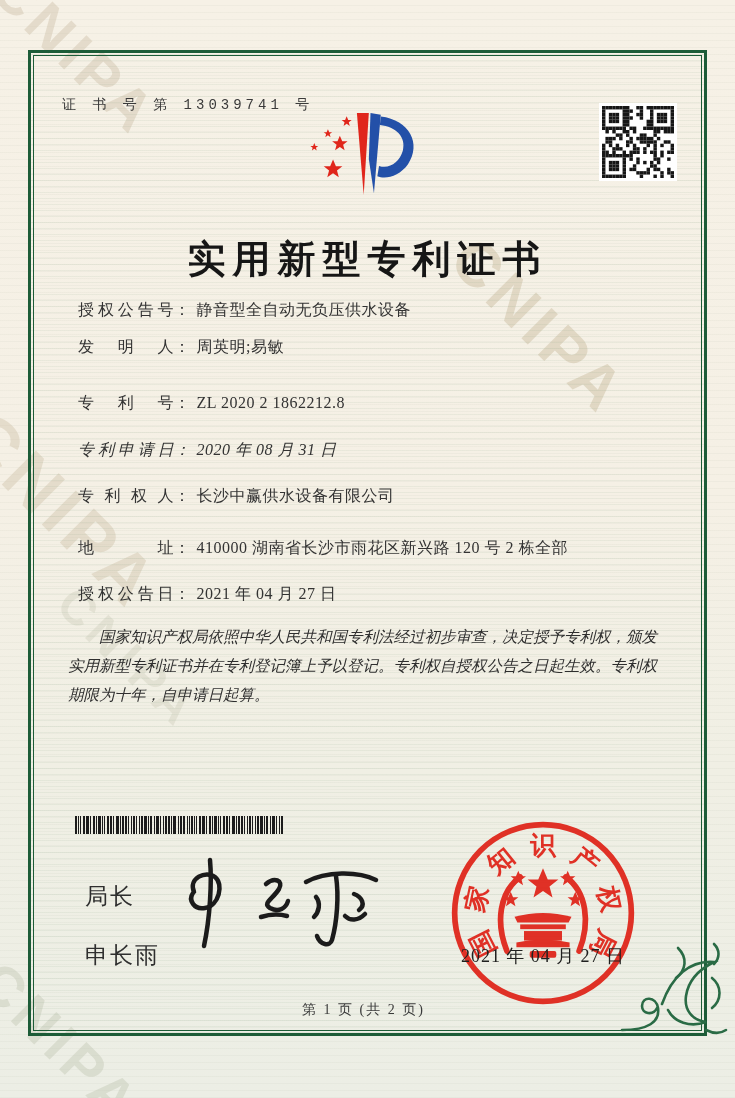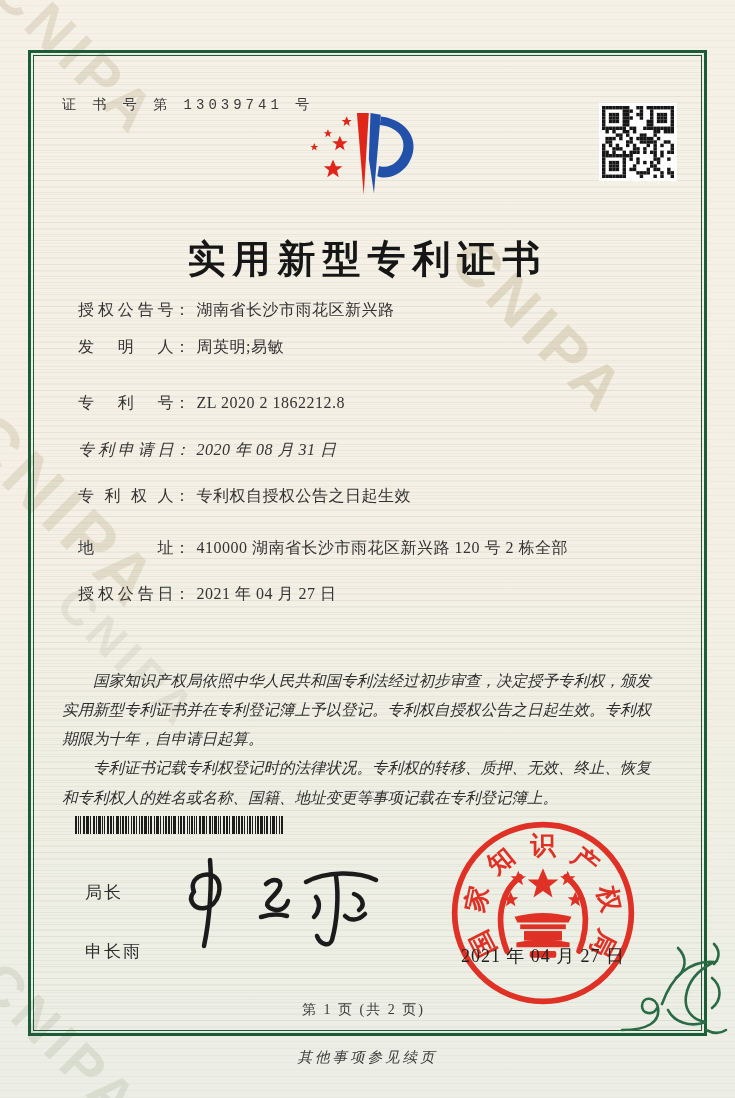--- a/index.html
+++ b/index.html
@@ -20,26 +20,26 @@
   .cert-no{position:absolute;left:62px;top:96px;font-size:14px;letter-spacing:4px;color:#3a3a3a;font-family:Liberation Mono, monospace;}
   .qr-box{position:absolute;left:599px;top:103px;width:78px;height:78px;background:#fff;padding:3px;box-sizing:border-box;}
   .logo{position:absolute;left:302px;top:108px;width:120px;height:92px;}
   .title{position:absolute;left:0;right:0;top:204px;text-align:center;
       font-size:38px;font-weight:700;letter-spacing:7px;color:#161616;margin-top:30px;}
   .fields{position:absolute;left:78px;top:0;width:580px;font-size:16px;color:#333;}
   .f-row{position:absolute;left:0;white-space:nowrap;letter-spacing:0.5px;}
   .f-label{display:inline-block;width:96px;text-align:justify;text-align-last:justify;vertical-align:bottom;}
   .f-colon{margin-right:6px;}
   .f-group2{position:absolute;left:320px;top:0;white-space:nowrap;}
-  .paras{position:absolute;left:62px;top:622px;width:601px;font-size:15.5px;line-height:1.88;
-      color:#2e2e2e;font-style:italic;margin-top:44px;}
+  .paras{position:absolute;left:68px;top:622px;width:601px;font-size:15.5px;line-height:1.88;
+      color:#2e2e2e;font-style:italic;}
   .paras p{margin:0;text-indent:2em;}
   .barcode{position:absolute;left:75px;top:816px;width:212px;height:18px;}
   .signer{position:absolute;left:85px;font-family:Liberation Sans, sans-serif;
-      font-size:17px;color:#2f2f2f;letter-spacing:2px;}
+      font-size:23px;color:#2f2f2f;letter-spacing:2px;}
   .signature{position:absolute;left:160px;top:852px;width:240px;height:100px;}
   .seal{position:absolute;left:448px;top:818px;width:190px;height:190px;opacity:0.93;}
   .page-num{position:absolute;left:0;right:8px;top:1001px;text-align:center;font-size:14px;letter-spacing:2px;color:#3a3a3a;}
   .cont-note{position:absolute;left:0;right:0;top:1048px;text-align:center;font-size:14.5px;
       letter-spacing:3px;color:#3a3a3a;font-style:italic;}
   .flourish{position:absolute;left:620px;top:938px;width:108px;height:106px;}
 </style>
 </head>
 <body>
 
@@ -297,45 +297,44 @@
     <g fill="#2350a8">
       <polygon points="80,6 92,8 84,100 78,60"></polygon>
       <path d="M92,10 C126,14 140,42 124,66 C114,80 98,84 88,80 L90,68 C102,72 114,64 118,50 C122,34 110,22 91,20 Z"></path>
     </g>
   </svg>
 
   <div class="title">实用新型专利证书</div>
 
   <div class="fields">
     <div class="f-row" style="top:300px;">
-      <span class="f-label">授权公告号</span><span class="f-colon">：</span><span>湖南省长沙市雨花区新兴路</span>
+      <span class="f-label">授权公告号</span><span class="f-colon">：</span><span>静音型全自动无负压供水设备</span>
     </div>
     <div class="f-row" style="top:337px;">
       <span class="f-label">发明人</span><span class="f-colon">：</span><span>周英明;易敏</span>
     </div>
     <div class="f-row" style="top:393px;">
       <span class="f-label">专利号</span><span class="f-colon">：</span><span>ZL 2020 2 1862212.8</span>
     </div>
     <div class="f-row" style="top:440px;font-style:italic;">
       <span class="f-label">专利申请日</span><span class="f-colon">：</span><span>2020 年 08 月 31 日</span>
     </div>
     <div class="f-row" style="top:486px;">
-      <span class="f-label">专利权人</span><span class="f-colon">：</span><span>专利权自授权公告之日起生效</span>
+      <span class="f-label">专利权人</span><span class="f-colon">：</span><span>长沙中赢供水设备有限公司</span>
     </div>
     <div class="f-row" style="top:538px;">
       <span class="f-label">地址</span><span class="f-colon">：</span><span>410000  湖南省长沙市雨花区新兴路 120 号 2 栋全部</span>
     </div>
     <div class="f-row" style="top:584px;">
       <span class="f-label">授权公告日</span><span class="f-colon">：</span><span>2021 年 04 月 27 日</span>
     </div>
   </div>
 
   <div class="paras">
     <p>国家知识产权局依照中华人民共和国专利法经过初步审查，决定授予专利权，颁发实用新型专利证书并在专利登记簿上予以登记。专利权自授权公告之日起生效。专利权期限为十年，自申请日起算。</p>
-    <p>专利证书记载专利权登记时的法律状况。专利权的转移、质押、无效、终止、恢复和专利权人的姓名或名称、国籍、地址变更等事项记载在专利登记簿上。</p>
   </div>
 
   <svg class="barcode" viewBox="0 0 212 18" preserveAspectRatio="none">
       <rect x="0" y="0" width="2" height="18" fill="#1c1c1c"></rect>
       <rect x="3" y="0" width="1" height="18" fill="#1c1c1c"></rect>
       <rect x="5" y="0" width="1" height="18" fill="#1c1c1c"></rect>
       <rect x="8" y="0" width="2" height="18" fill="#1c1c1c"></rect>
       <rect x="11" y="0" width="3" height="18" fill="#1c1c1c"></rect>
       <rect x="15" y="0" width="1" height="18" fill="#1c1c1c"></rect>
       <rect x="18" y="0" width="2" height="18" fill="#1c1c1c"></rect>
@@ -460,15 +459,14 @@
       <path d="M2,92 C28,92 40,84 38,70 C36,58 22,58 22,68 C22,76 33,78 37,70"></path>
       <path d="M42,66 C52,38 70,22 94,24 C78,32 68,44 66,58 C64,72 72,82 86,84 C70,90 54,84 48,72"></path>
       <path d="M58,10 C68,20 66,32 56,40"></path>
       <path d="M92,40 C102,48 102,62 92,70"></path>
       <path d="M94,6 C100,12 100,20 94,26"></path>
       <path d="M86,92 C94,96 100,96 106,92"></path>
     </g>
   </svg>
 
   <div class="page-num">第 1 页 (共 2 页)</div>
-  <div class="cont-note">其他事项参见续页</div>
 
 </div>
 
 </body></html>

